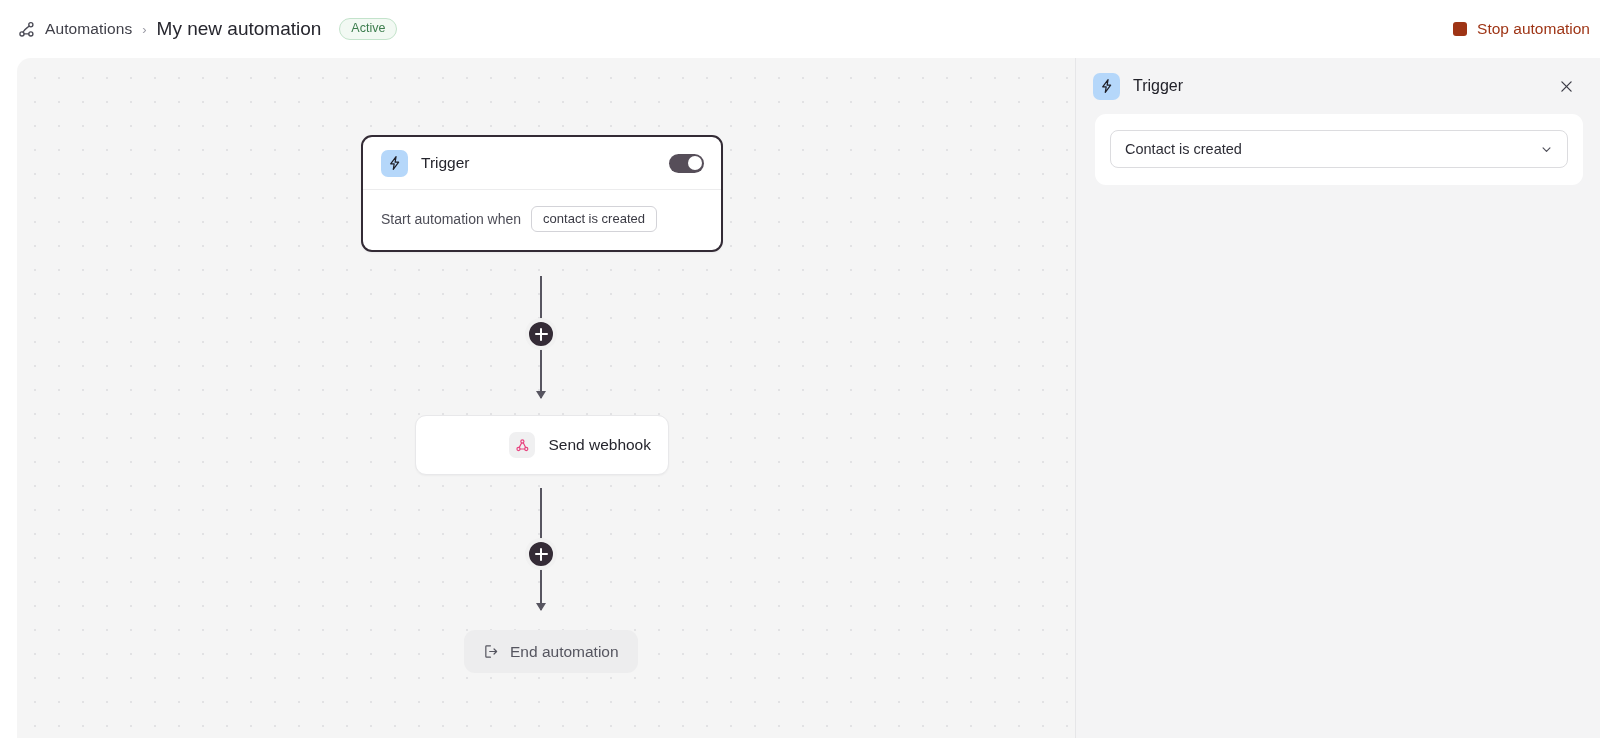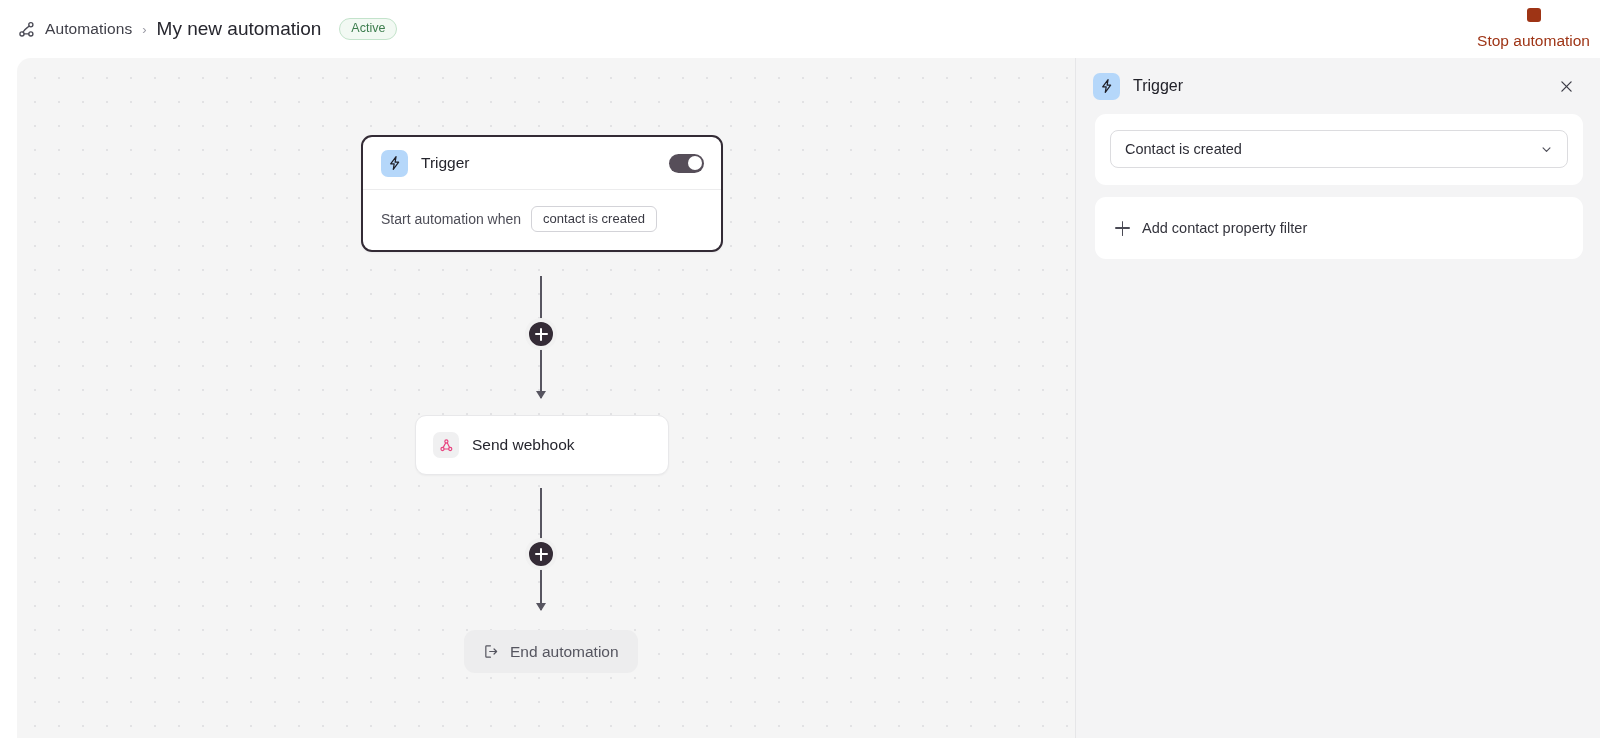--- a/index.html
+++ b/index.html
@@ -83,21 +83,20 @@
 
   .stop-btn {
     display: flex;
     align-items: center;
     gap: 10px;
     cursor: pointer;
     background: none;
     border: none;
     font-family: inherit;
     padding: 4px 2px;
-    flex-direction: column;
   }
 
   .stop-square {
     width: 14px; height: 14px;
     border-radius: 3px;
     background: #9e3415;
     flex: none;
   }
 
   .stop-label {
@@ -270,20 +269,21 @@
     width: 254px;
     height: 60px;
     background: #ffffff;
     border: 1px solid #e8e8ea;
     border-radius: 11px;
     display: flex;
     align-items: center;
     padding: 0 17px;
     box-shadow: 0 1px 2px rgba(20,20,30,0.04);
     cursor: pointer;
+    justify-content: flex-end;
   }
 
   .action-icon-box {
     width: 26px; height: 26px;
     border-radius: 7px;
     background: #f0f0f1;
     display: flex;
     align-items: center;
     justify-content: center;
     flex: none;
@@ -520,22 +520,16 @@
         <span class="select-value">Contact is created</span>
         <span style="display:flex;align-items:center;">
           <svg width="15" height="15" viewBox="0 0 24 24" fill="none" stroke="#50505a" stroke-width="1.9" stroke-linecap="round" stroke-linejoin="round">
             <path d="M6.5 9.5 L12 15 L17.5 9.5"></path>
           </svg>
         </span>
       </div>
     </div>
 
 
-    <div class="panel-card">
-      <div class="filter-row">
-        <span class="plus-sm"></span>
-        <span class="filter-label">Add contact property filter</span>
-      </div>
-    </div>
 
   </div>
 
 </div>
 
 </body></html>

